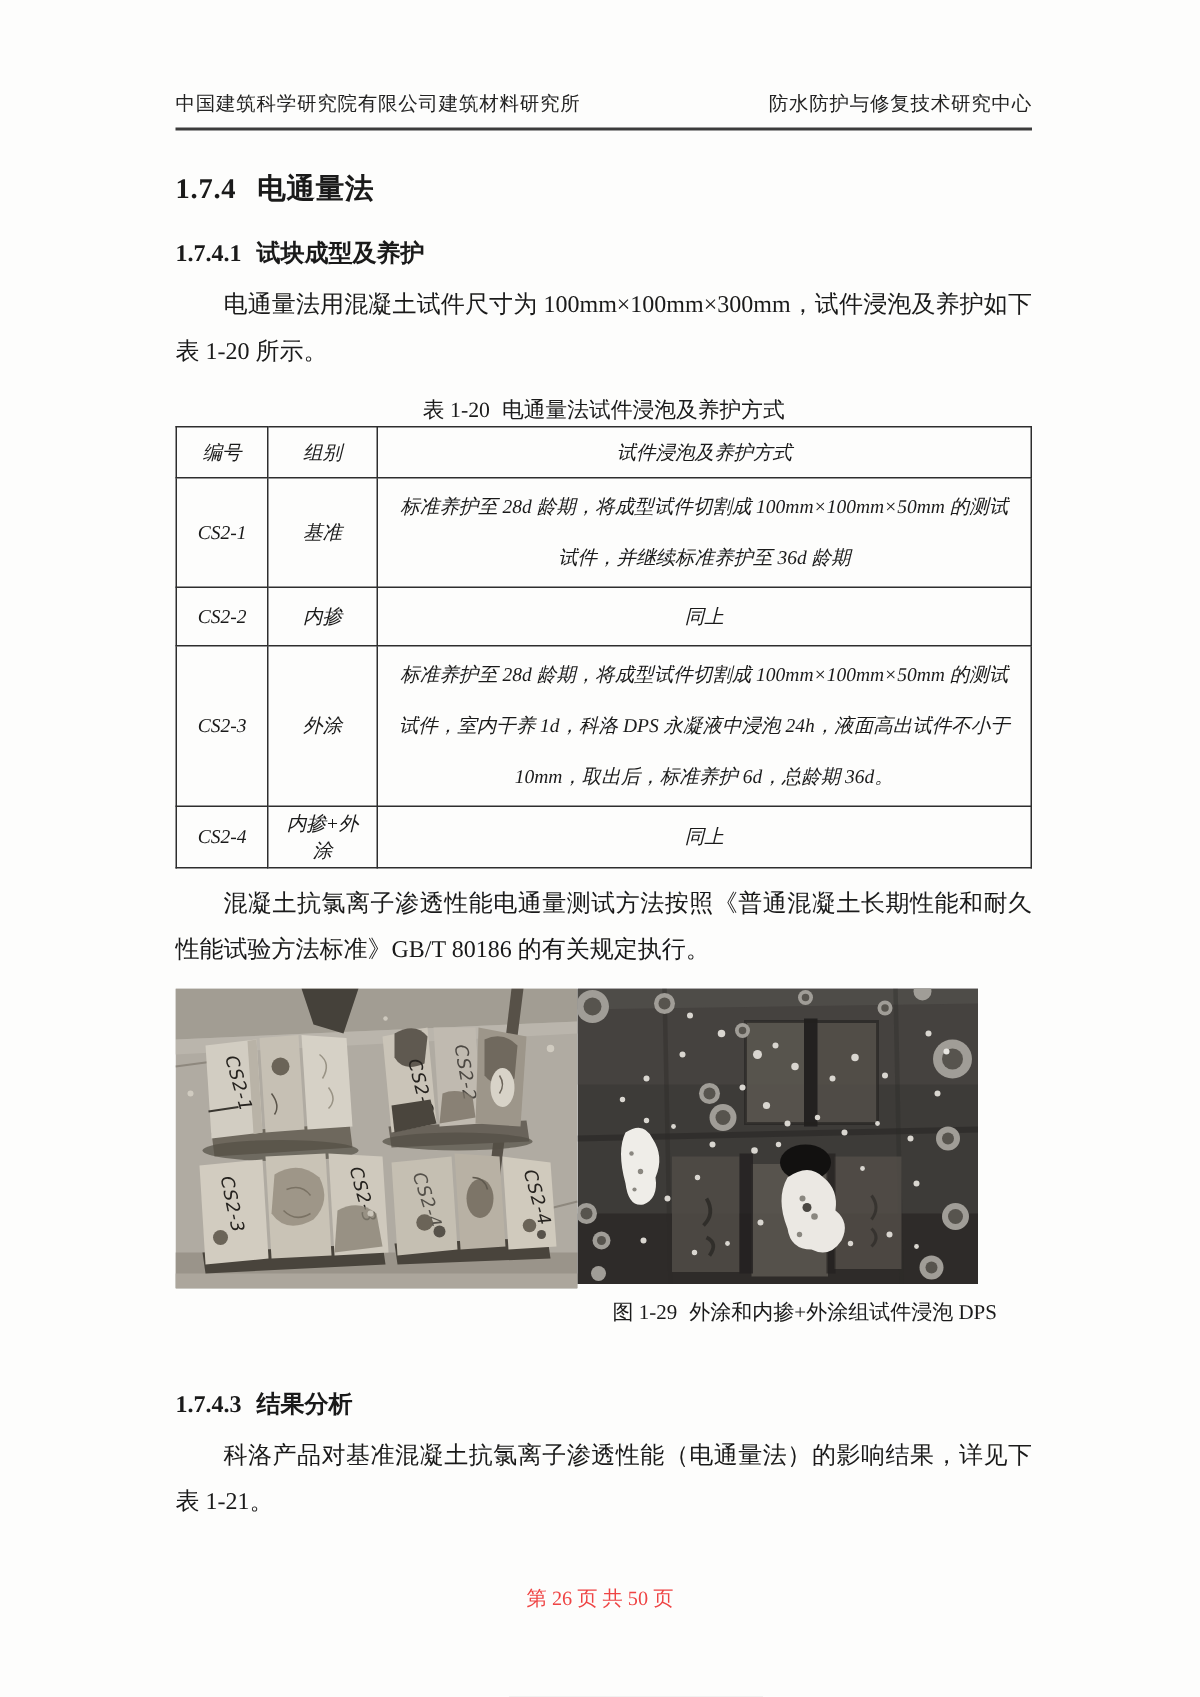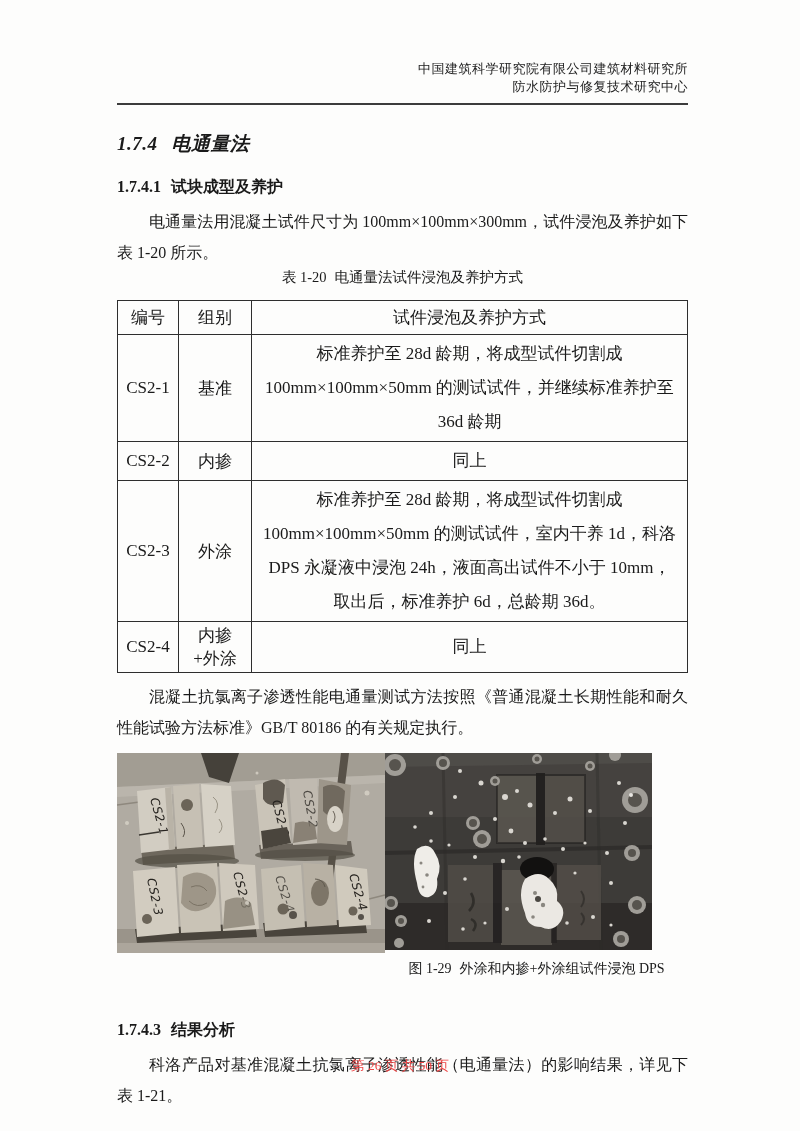--- a/index.html
+++ b/index.html
@@ -6,37 +6,37 @@
   .page{
     width:800px;height:1131px;position:relative;margin:0 auto;
     background:#fdfdfc;color:#1a1a1a;overflow:hidden;
     font-family:"Liberation Serif","DejaVu Serif",serif;
     box-sizing:border-box;
   }
   .content{padding:0 112px 0 117px;}
   .page-header{
     display:flex;justify-content:space-between;align-items:flex-end;
     padding:60px 0 7px 0;border-bottom:2px solid #3c3c3c;
-    font-size:13px;letter-spacing:.5px;color:#222;flex-direction:column;
-  }
-  .sec-h1{font-size:19px;font-weight:700;margin:26px 0 0 0;letter-spacing:.5px;font-style:italic;}
+    font-size:13px;letter-spacing:.5px;color:#222;
+  }
+  .sec-h1{font-size:19px;font-weight:700;margin:26px 0 0 0;letter-spacing:.5px;}
   .sec-h1 .num{margin-right:14px;}
   .sec-h2{font-size:16px;font-weight:700;margin:20px 0 0 0;}
   .sec-h2 .num{margin-right:10px;}
   .body-p{
     font-size:16px;line-height:31px;margin:8px 0 0 0;
     text-indent:2em;text-align:justify;
   }
   .tcap{
-    text-align:center;font-size:14.5px;
+    text-align:center;font-size:14.5px;margin-top:14px;
   }
   .tcap .num{margin-right:8px;}
   table.cure{
-    width:100%;border-collapse:collapse;margin-top:13px;
-    font-size:17px;table-layout:fixed;
+    width:100%;border-collapse:collapse;margin-top:1px;
+    font-size:13px;table-layout:fixed;font-style:italic;
   }
   table.cure td{
     border:1.5px solid #2e2e2e;text-align:center;vertical-align:middle;
     padding:2px 6px;
   }
   table.cure td.method{line-height:34px;padding:2px 10px;}
   col.c1{width:61px;}
   col.c2{width:73px;}
   tr.hr{height:34px;}
   tr.r1{height:64px;}

